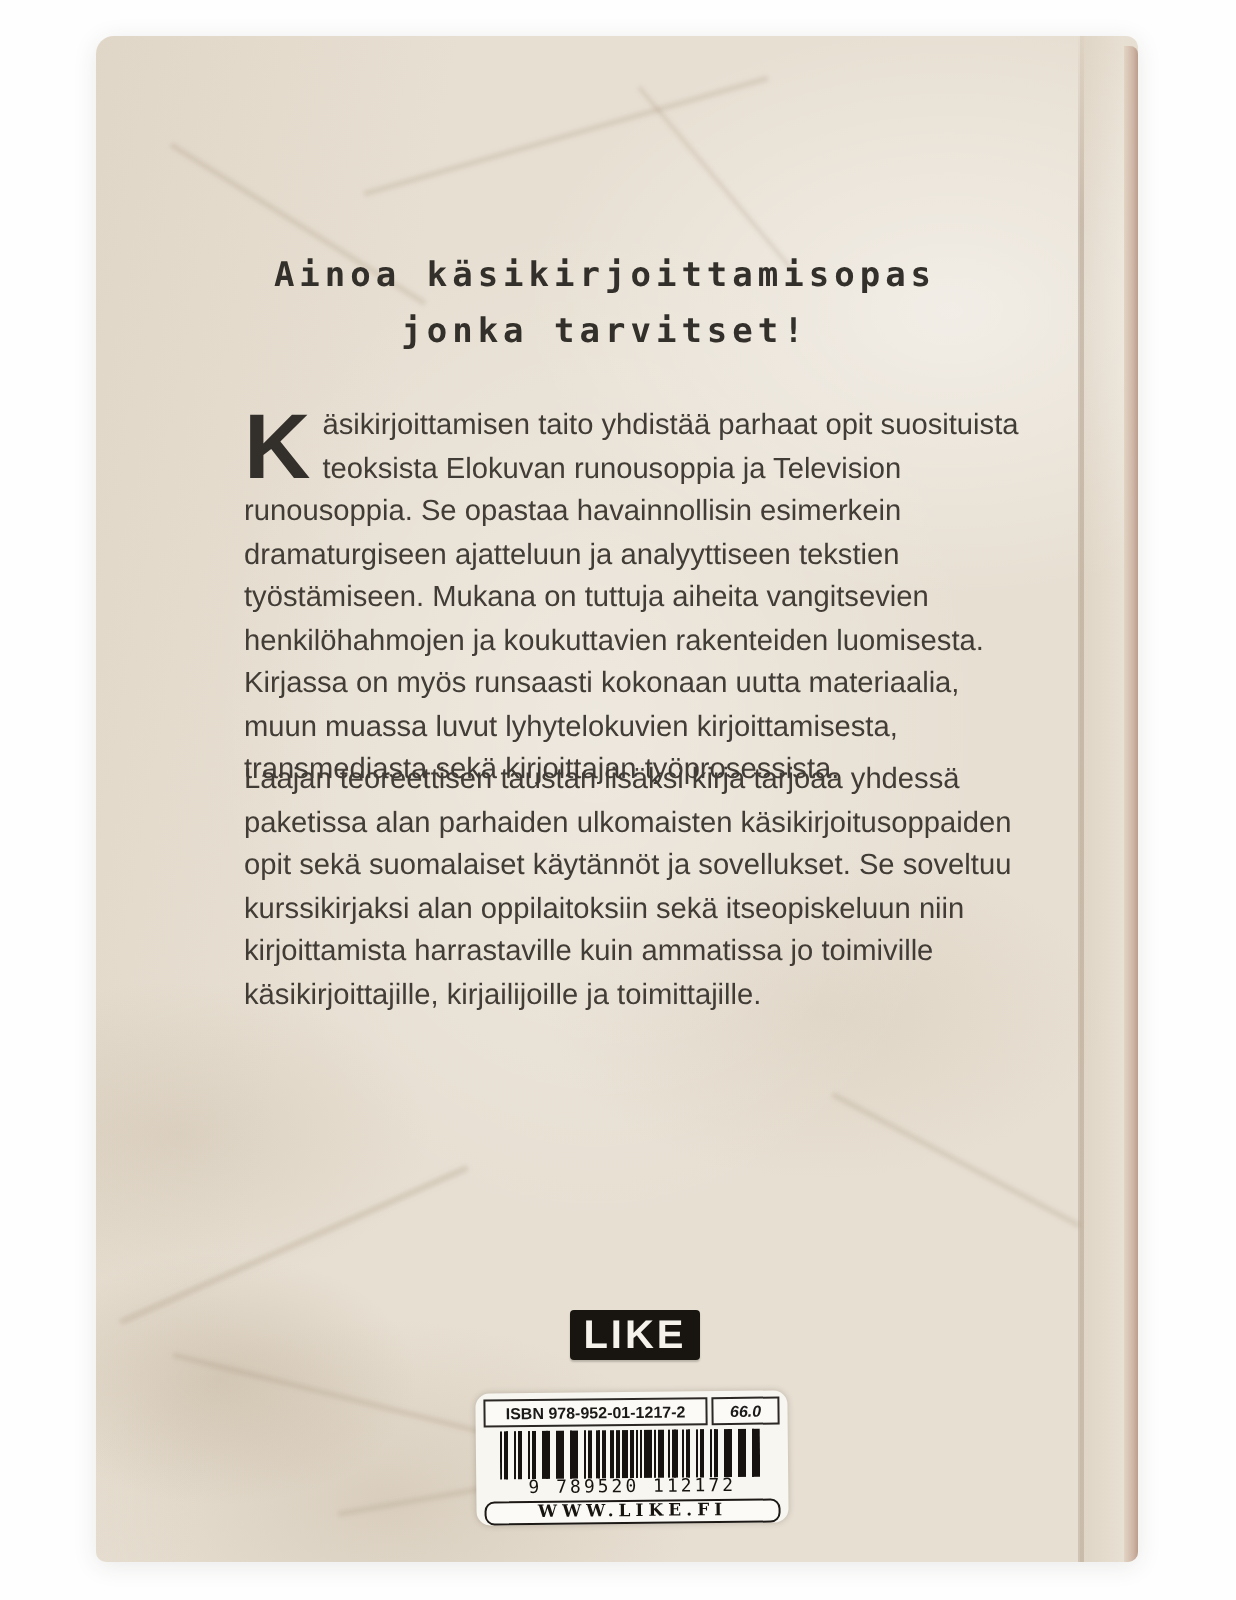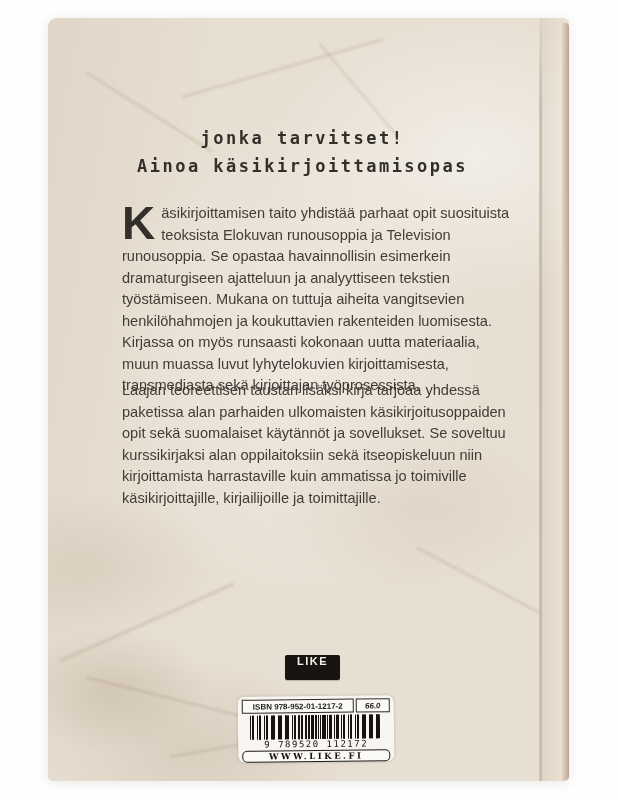--- a/index.html
+++ b/index.html
@@ -69,24 +69,24 @@
   .p1 { top:185px; }
   .p2 { top:362px; }
   .it { }
   .dropcap {
     float:left; font-size:46px; line-height:39px; padding:1px 6px 0 0;
     font-weight:600; color:#33302b;
   }
 
   
   .like-logo {
-    position:absolute; top:637px; left:237px; width:55px; height:25px;
+    position:absolute; top:637px; left:237px; width:65px; height:25px;
     background:#181511; color:#f5f2ec; border-radius:2px;
-    display:flex; align-items:flex-start; justify-content:center;
-    font-weight:bold; font-size:11px; letter-spacing:1.5px;
+    display:flex; align-items:flex-end; justify-content:center;
+    font-weight:bold; font-size:20px; letter-spacing:1.5px;
     box-shadow:0 1px 1px rgba(0,0,0,0.2);
   }
 
   
   .barcode-panel {
     position:absolute; top:678px; left:190px; width:156px; height:66px;
     background:#f8f6f1; border-radius:7px; padding:3px 4px; box-sizing:border-box;
     box-shadow:0 0 3px rgba(60,50,40,0.25);
     transform:rotate(-0.6deg);
   }
@@ -128,22 +128,22 @@
     <div class="crease c3"></div>
     <div class="crease c4"></div>
     <div class="crease c5"></div>
     <div class="crease c6"></div>
     <div class="crease c7"></div>
     <div class="spine-band"></div>
     <div class="spine-fold"></div>
     <div class="page-edge"></div>
 
     <div class="headline">
+      <div>Ainoa käsikirjoittamisopas</div>
       <div>jonka tarvitset!</div>
-      <div>Ainoa käsikirjoittamisopas</div>
     </div>
 
     <p class="para p1"><span class="dropcap">K</span><span class="it">äsikirjoittamisen taito</span><span> yhdistää parhaat opit suosituista teoksista </span><span class="it">Elokuvan runousoppia</span><span> ja </span><span class="it">Television runousoppia</span><span>. Se opastaa havainnollisin esimerkein dramaturgiseen ajatteluun ja analyyttiseen tekstien työstämiseen. Mukana on tuttuja aiheita vangitsevien henkilöhahmojen ja koukuttavien rakenteiden luomisesta. Kirjassa on myös runsaasti kokonaan uutta materiaalia, muun muassa luvut lyhytelokuvien kirjoittamisesta, transmediasta sekä kirjoittajan työprosessista.</span></p>
 
     <p class="para p2">Laajan teoreettisen taustan lisäksi kirja tarjoaa yhdessä paketissa alan parhaiden ulkomaisten käsikirjoitusoppaiden opit sekä suomalaiset käytännöt ja sovellukset. Se soveltuu kurssikirjaksi alan oppilaitoksiin sekä itseopiskeluun niin kirjoittamista harrastaville kuin ammatissa jo toimiville käsikirjoittajille, kirjailijoille ja toimittajille.</p>
 
     <div class="like-logo">
       <span>LIKE</span>
     </div>
 

